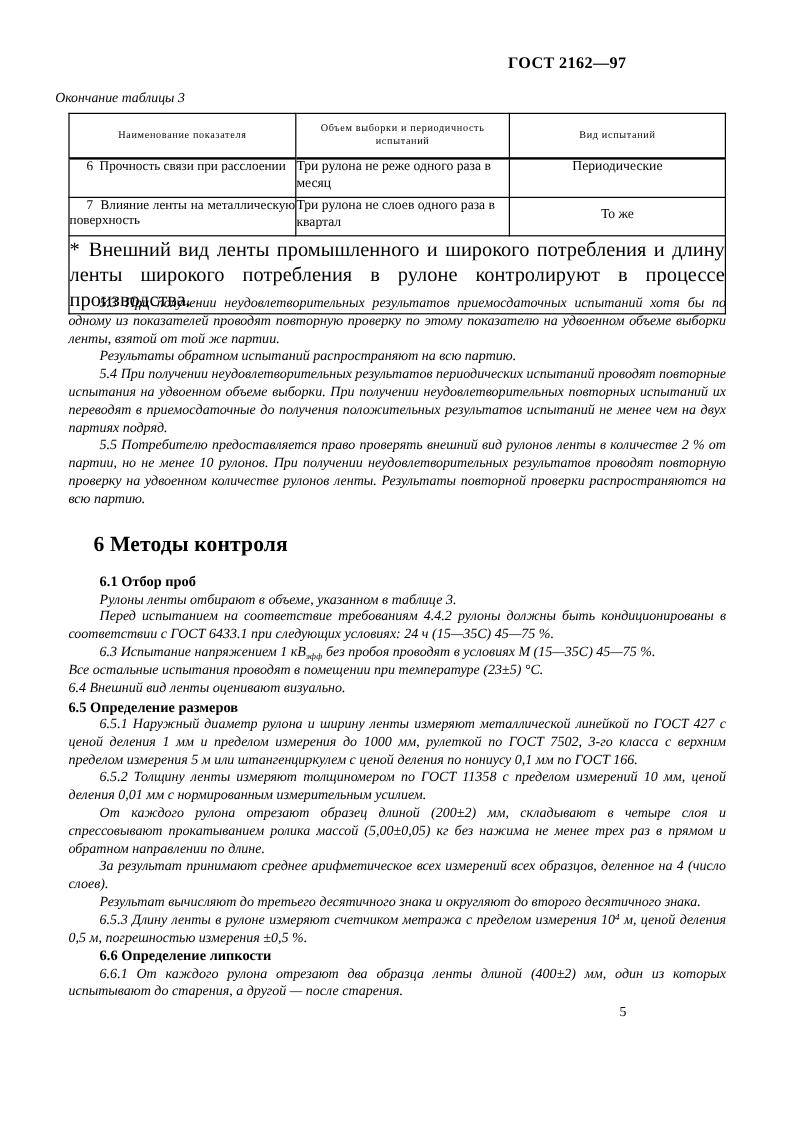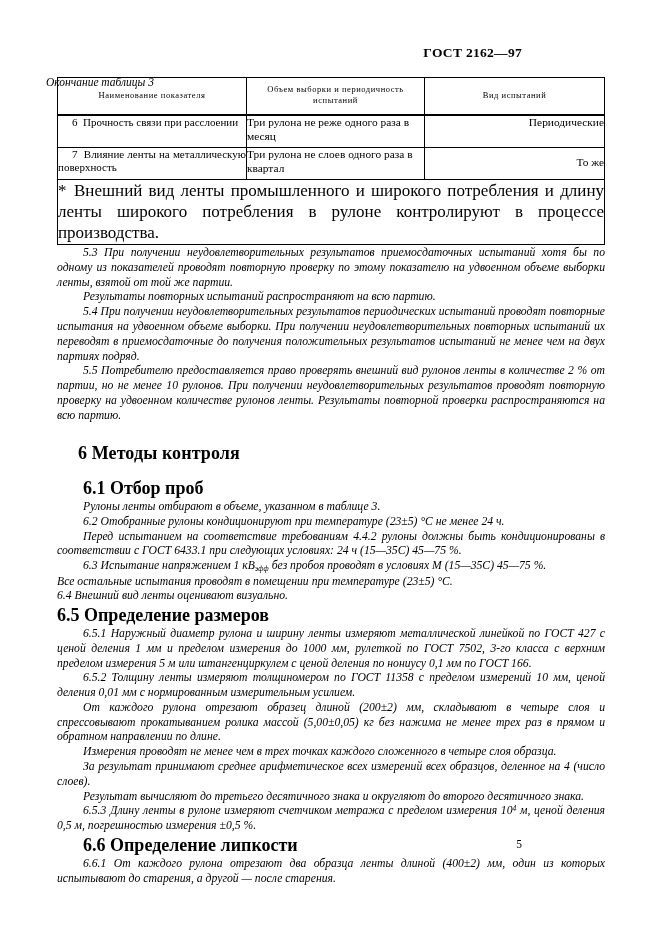--- a/index.html
+++ b/index.html
@@ -37,21 +37,21 @@
     position: absolute;
     top: 76px;
     left: 46px;
     font-style: italic;
     font-size: 11.5px;
   }
 
   
   .tbl-wrap {
     position: absolute;
-    top: 77px;
+    top: 94px;
     left: 57px;
     width: 547px;
     font-family: Liberation Serif, serif;
   }
   table.gost {
     border-collapse: collapse;
     width: 547px;
     table-layout: fixed;
   }
   table.gost td {
@@ -84,21 +84,21 @@
   td.c2 {
     font-size: 11.4px;
     line-height: 1.22;
     padding: 5px 4px 6px 5px;
     margin-left: 44px;
   }
   td.c3 {
     font-size: 11.4px;
     line-height: 1.22;
     padding: 5px 4px 6px 5px;
-    text-align: right;
+    text-align: center;
   }
   tr.r1 td { height: 31px; }
   tr.r2 td { height: 31px; }
   td.c3.mid { vertical-align: middle; }
 
   td.note {
     font-size: 17px;
     line-height: 1.25;
     padding: 6px 7px 6px 6px;
     text-align: justify;
@@ -125,21 +125,21 @@
   p.noind { text-indent: 0; }
   h2.sect {
     margin: 0;
     font-size: 18px;
     font-weight: bold;
     text-indent: 21px;
     letter-spacing: 0.1px;
   }
   h3.sub {
     margin: 0;
-    font-size: 18px;
+    font-size: 12px;
     font-weight: bold;
     text-indent: 26px;
   }
   .sp-lg { height: 18px; }
   .sp-md { height: 13px; }
   sub.sm { font-size: 7.2px; vertical-align: -0.30em; letter-spacing: 0.2px; }
   sup.sm { font-size: 7.6px; vertical-align: 0.42em; }
 
   
   .page-num {
@@ -184,42 +184,40 @@
         <tr>
           <td class="note" colspan="3"><span class="star">*</span><span>Внешний вид ленты промышленного и широкого потребления и длину ленты широкого потребления в рулоне контролируют в процессе производства.</span></td>
         </tr>
       </tbody>
     </table>
   </div>
 
   <div class="body">
 
     <p>5.3  При получении неудовлетворительных результатов приемосдаточных испытаний хотя бы по одному из показателей проводят повторную проверку по этому показателю на удвоенном объеме выборки ленты, взятой от той же партии.</p>
-    <p>Результаты повторных испытаний распространяют на всю партию.</p>
+    <p>Результаты обратном испытаний распространяют на всю партию.</p>
     <p>5.4  При получении неудовлетворительных результатов периодических испытаний проводят повторные испытания на удвоенном объеме выборки. При получении неудовлетворительных повторных испытаний их переводят в приемосдаточные до получения положительных результатов испытаний не менее чем на двух партиях подряд.</p>
     <p>5.5  Потребителю предоставляется право проверять внешний вид рулонов ленты в количестве 2 % от партии, но не менее 10 рулонов. При получении неудовлетворительных результатов проводят повторную проверку на удвоенном количестве рулонов ленты. Результаты повторной проверки распространяются на всю партию.</p>
 
     <div class="sp-lg"></div>
     <h2 class="sect">6  Методы контроля</h2>
     <div class="sp-md"></div>
 
     <h3 class="sub">6.1  Отбор проб</h3>
     <p>Рулоны ленты отбирают в объеме, указанном в таблице 3.</p>
-    <p>6.2  Отобранные рулоны кондиционируют при температуре (23±5) °С не менее 24 ч.</p>
     <p>Перед испытанием на соответствие требованиям 4.4.2 рулоны должны быть кондиционированы в соответствии с ГОСТ 6433.1 при следующих условиях: 24 ч (15—35С) 45—75 %.</p>
 
     <p><span>6.3  Испытание напряжением 1 кВ</span><sub class="sm">эфф</sub><span> без пробоя проводят в условиях М (15—35С) 45—75 %.</span></p>
     <p class="noind">Все остальные испытания проводят в помещении при температуре (23±5) °С.</p>
     <p class="noind">6.4  Внешний вид ленты оценивают визуально.</p>
 
     <h3 class="sub" style="text-indent:0">6.5  Определение размеров</h3>
     <p>6.5.1  Наружный диаметр рулона и ширину ленты измеряют металлической линейкой по ГОСТ 427 с ценой деления 1 мм и пределом измерения до 1000 мм, рулеткой по ГОСТ 7502, 3-го класса с верхним пределом измерения 5 м или штангенциркулем с ценой деления по нониусу 0,1 мм по ГОСТ 166.</p>
     <p>6.5.2  Толщину ленты измеряют толщиномером по ГОСТ 11358 с пределом измерений 10 мм, ценой деления 0,01 мм с нормированным измерительным усилием.</p>
     <p>От каждого рулона отрезают образец длиной (200±2) мм, складывают в четыре слоя и спрессовывают прокатыванием ролика массой (5,00±0,05) кг без нажима не менее трех раз в прямом и обратном направлении по длине.</p>
-    <p>Измерения проводят не менее чем в трех точках каждого сложенного в четыре слоя образца.</p>
     <p>За результат принимают среднее арифметическое всех измерений всех образцов, деленное на 4 (число слоев).</p>
     <p>Результат вычисляют до третьего десятичного знака и округляют до второго десятичного знака.</p>
 
     <p><span>6.5.3  Длину ленты в рулоне измеряют счетчиком метража с пределом измерения 10</span><sup class="sm">4</sup><span> м, ценой деления 0,5 м, погрешностью измерения ±0,5 %.</span></p>
 
     <h3 class="sub">6.6  Определение липкости</h3>
     <p>6.6.1  От каждого рулона отрезают два образца ленты длиной (400±2) мм, один из которых испытывают до старения, а другой — после старения.</p>
 
   </div>
 

